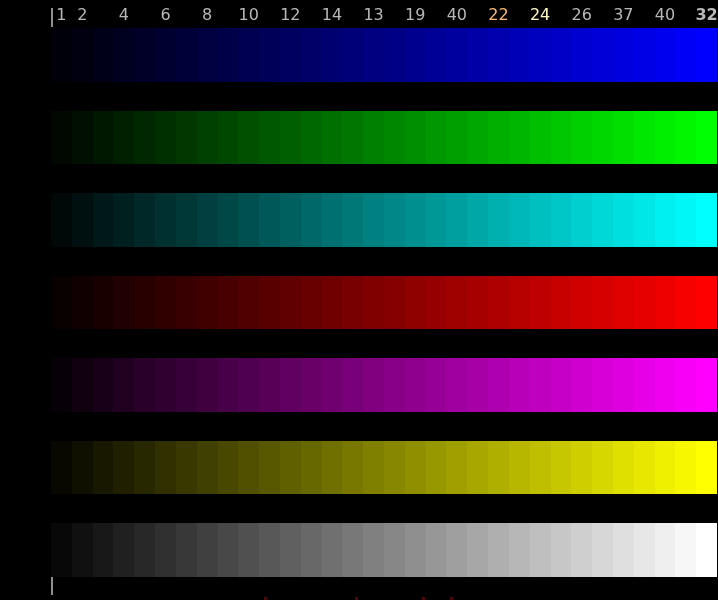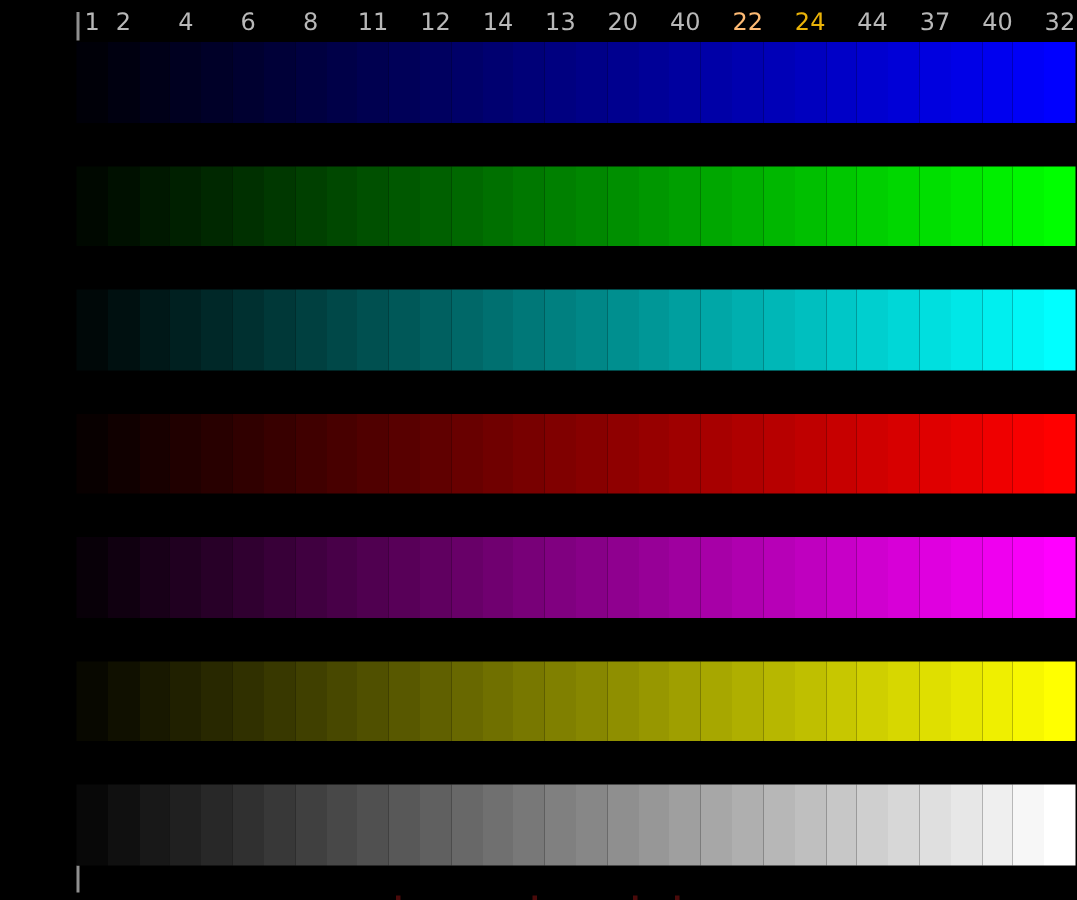--- a/index.html
+++ b/index.html
@@ -59,32 +59,32 @@
 </head>
 <body>
 
 <div class="canvas">
   <div class="labels-row">
       <span class="step-label" style="left: 61.4062px; color: rgb(184, 184, 184);">1</span>
       <span class="step-label" style="left: 82.2188px; color: rgb(184, 184, 184);">2</span>
       <span class="step-label" style="left: 123.844px; color: rgb(184, 184, 184);">4</span>
       <span class="step-label" style="left: 165.469px; color: rgb(184, 184, 184);">6</span>
       <span class="step-label" style="left: 207.094px; color: rgb(184, 184, 184);">8</span>
-      <span class="step-label" style="left: 248.719px; color: rgb(184, 184, 184);">11</span>
+      <span class="step-label" style="left: 248.719px; color: rgb(184, 184, 184);">10</span>
       <span class="step-label" style="left: 290.344px; color: rgb(184, 184, 184);">12</span>
       <span class="step-label" style="left: 331.969px; color: rgb(184, 184, 184);">14</span>
       <span class="step-label" style="left: 373.594px; color: rgb(184, 184, 184);">13</span>
-      <span class="step-label" style="left: 415.219px; color: rgb(184, 184, 184);">20</span>
+      <span class="step-label" style="left: 415.219px; color: rgb(184, 184, 184);">19</span>
       <span class="step-label" style="left: 456.844px; color: rgb(184, 184, 184);">40</span>
       <span class="step-label" style="left: 498.469px; color: #fdba74;">22</span>
-      <span class="step-label" style="left: 540.094px; color: #eab308;">24</span>
-      <span class="step-label" style="left: 581.719px; color: rgb(184, 184, 184);">44</span>
+      <span class="step-label" style="left: 540.094px; color: #fef9c3;">24</span>
+      <span class="step-label" style="left: 581.719px; color: rgb(184, 184, 184);">26</span>
       <span class="step-label" style="left: 623.344px; color: rgb(184, 184, 184);">37</span>
       <span class="step-label" style="left: 664.969px; color: rgb(184, 184, 184);">40</span>
-      <span class="step-label" style="left: 706.594px; color: rgb(184, 184, 184);">32</span>
+      <span class="step-label" style="left: 706.594px; color: rgb(184, 184, 184); font-weight: bold;">32</span>
     </div>
   <div class="tick tick-top" style="background: rgb(143, 143, 143);"></div>
   <div class="tick tick-bottom" style="background: rgb(143, 143, 143);"></div>
   <div id="ramps">
       <div class="ramp-row" style="top: 28px;">
         <div class="ramp-step" style="background: rgb(0, 0, 8);"></div>
         <div class="ramp-step" style="background: rgb(0, 0, 16);"></div>
         <div class="ramp-step" style="background: rgb(0, 0, 24);"></div>
         <div class="ramp-step" style="background: rgb(0, 0, 32);"></div>
         <div class="ramp-step" style="background: rgb(0, 0, 40);"></div>

